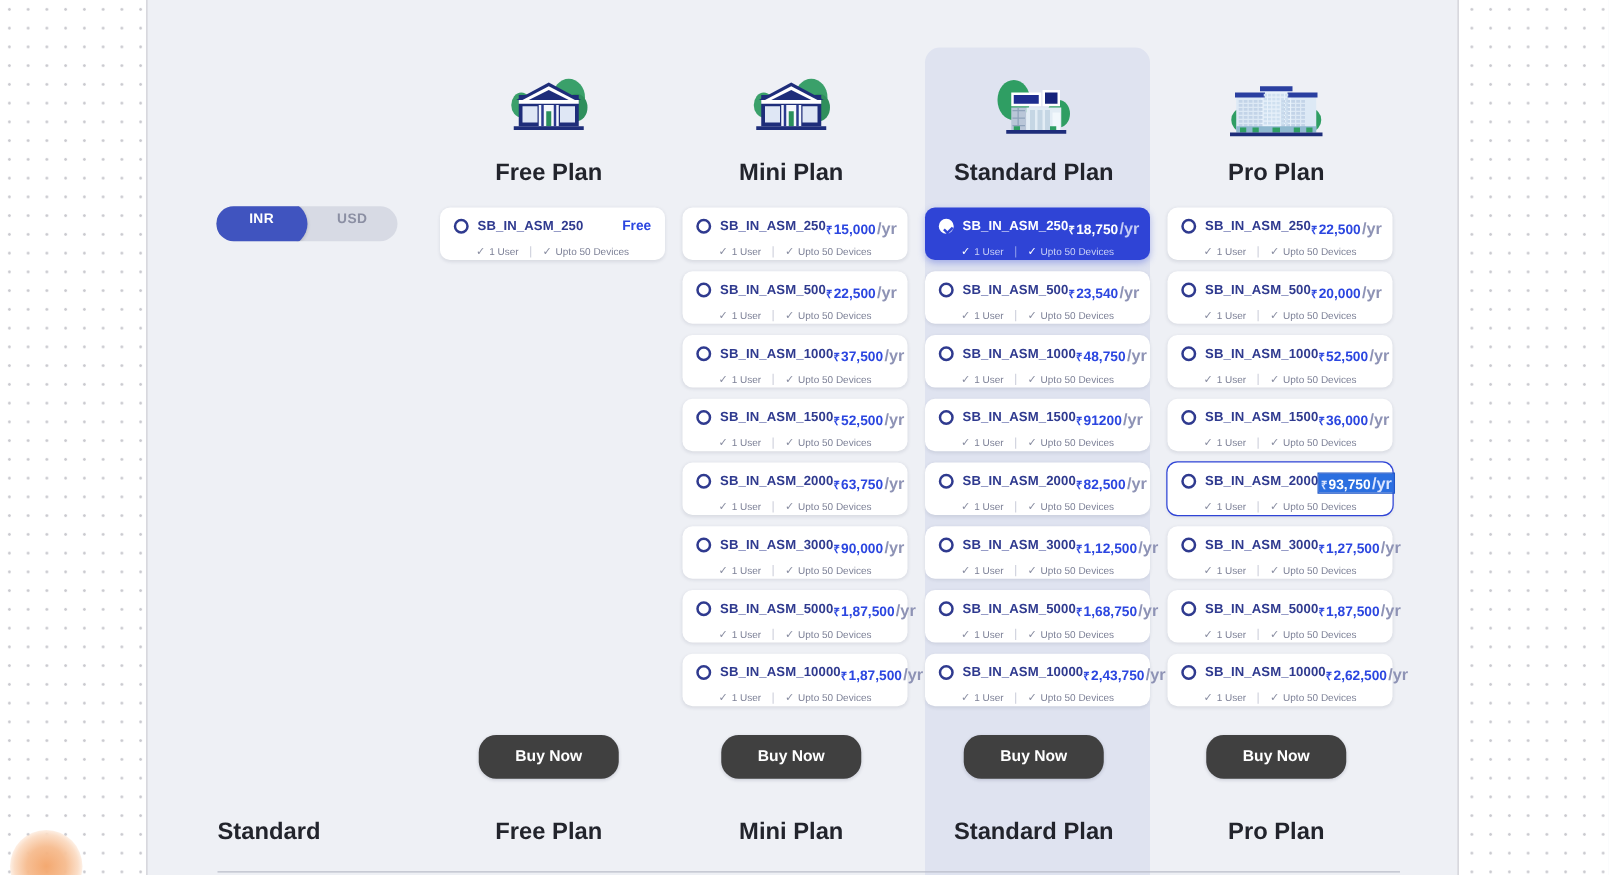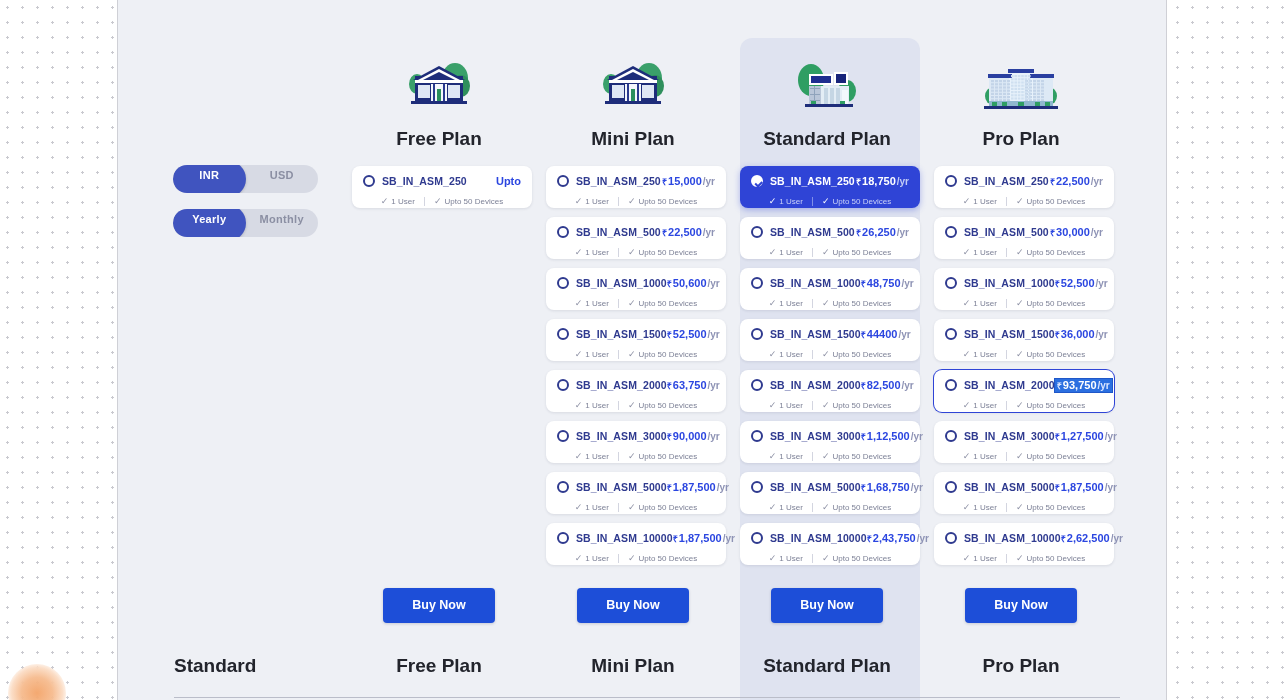--- a/index.html
+++ b/index.html
@@ -99,21 +99,21 @@
     letter-spacing: .1px; white-space: nowrap;
   }
   .sku-card.selected .sku-name { color: #ffffff; }
 
   .sku-price {
     margin-left: auto; font-size: 11px; font-weight: 700; color: #2b46e0;
     white-space: nowrap; display: flex; align-items: baseline;
   }
   .sku-card.selected .sku-price { color: #ffffff; }
   .sku-price .cur { font-size: 9px; font-weight: 600; margin-right: 1px; }
-  .sku-price .per { font-size: 10px; font-weight: 600; color: #8e93b5; margin-left: 1px; }
+  .sku-price .per { font-size: 13px; font-weight: 600; color: #8e93b5; margin-left: 1px; }
   .sku-card.selected .sku-price .per { color: #c3cbf5; }
   .sku-price.free-label { color: #2b46e0; font-size: 11px; font-weight: 700; }
   .sku-price.text-selected {
     background: #2b6fe0; color: #ffffff;
     outline: 1px solid #1f57c8; padding: 0 2px;
   }
   .sku-price.text-selected .cur,
   .sku-price.text-selected .per { color: #dbe6ff; }
 
   .sku-feats {
@@ -123,22 +123,22 @@
   .sku-card.selected .sku-feats { color: #c9d0f7; }
   .feat { display: flex; align-items: center; white-space: nowrap; }
   .feat .tick { margin-right: 3px; font-size: 9px; color: #8b8fa3; }
   .sku-card.selected .feat .tick { color: #ffffff; }
   .feat-div { width: 1px; height: 9px; background: #d3d5e0; margin: 0 9px; }
   .sku-card.selected .feat-div { background: #7f8ee8; }
 
   
   .buy-wrap { position: absolute; top: 588px; left: 0; width: 194px; text-align: center; }
   .buy-btn {
-    display: inline-block; background: #1d4ed8; color: #fff;
-    font-size: 12.5px; font-weight: 700; border: none; border-radius: 4px;
+    display: inline-block; background: #404040; color: #fff;
+    font-size: 12.5px; font-weight: 700; border: none; border-radius: 14px;
     padding: 0 0; width: 112px; height: 35px; line-height: 35px;
     cursor: pointer; box-shadow: 0 1px 3px rgba(20,25,60,.18);
   }
 
   
   .compare-head { position: absolute; left: 0; top: 655px; width: 1050px; }
   .compare-cell {
     position: absolute; top: 0; font-size: 19px; font-weight: 700; color: #22242c;
     text-align: center; width: 194px;
   }
@@ -163,24 +163,20 @@
 <body>
 
 <div class="page-wrap">
 
   <div class="content-panel">
 
     <div class="toggles">
       <div class="toggle-group">
         <div class="toggle-opt active">INR</div>
         <div class="toggle-opt">USD</div>
-      </div>
-      <div class="toggle-group">
-        <div class="toggle-opt active">Yearly</div>
-        <div class="toggle-opt">Monthly</div>
       </div>
     </div>
 
     <div class="columns" id="columns">
         <div class="col col-0">
           <div class="plan-illus">
             <svg width="72" height="60" viewBox="0 0 72 60">
     <ellipse cx="52" cy="20" rx="13" ry="15" fill="#3aa06a"></ellipse>
     <ellipse cx="58" cy="28" rx="9" ry="11" fill="#2f8f5c"></ellipse>
     <ellipse cx="14" cy="26" rx="8" ry="10" fill="#3aa06a"></ellipse>
@@ -198,21 +194,21 @@
     <rect x="8" y="43" width="56" height="3" fill="#1e2d7a"></rect>
   </svg>
           </div>
           <div class="plan-title">Free Plan</div>
           <div class="sku-list">
             <div class="sku-card">
         <div class="sku-top">
           <span class="radio"></span>
           <span class="sku-name">SB_IN_ASM_250</span>
           <span class="sku-price free-label">
-                  <span>Upto</span>
+                  <span>Free</span>
                 </span>
         </div>
         <div class="sku-feats">
           <span class="feat">
             <span class="tick">✓</span>
             <span>1 User</span>
           </span>
           <span class="feat-div"></span>
           <span class="feat">
             <span class="tick">✓</span>
@@ -290,21 +286,21 @@
             <span>Upto 50 Devices</span>
           </span>
         </div>
       </div>
             <div class="sku-card">
         <div class="sku-top">
           <span class="radio"></span>
           <span class="sku-name">SB_IN_ASM_1000</span>
           <span class="sku-price">
                   <span class="cur">₹</span>
-                  <span>50,600</span>
+                  <span>37,500</span>
                   <span class="per">/yr</span>
                 </span>
         </div>
         <div class="sku-feats">
           <span class="feat">
             <span class="tick">✓</span>
             <span>1 User</span>
           </span>
           <span class="feat-div"></span>
           <span class="feat">
@@ -476,21 +472,21 @@
             <span>Upto 50 Devices</span>
           </span>
         </div>
       </div>
             <div class="sku-card">
         <div class="sku-top">
           <span class="radio"></span>
           <span class="sku-name">SB_IN_ASM_500</span>
           <span class="sku-price">
                   <span class="cur">₹</span>
-                  <span>26,250</span>
+                  <span>23,540</span>
                   <span class="per">/yr</span>
                 </span>
         </div>
         <div class="sku-feats">
           <span class="feat">
             <span class="tick">✓</span>
             <span>1 User</span>
           </span>
           <span class="feat-div"></span>
           <span class="feat">
@@ -520,21 +516,21 @@
             <span>Upto 50 Devices</span>
           </span>
         </div>
       </div>
             <div class="sku-card">
         <div class="sku-top">
           <span class="radio"></span>
           <span class="sku-name">SB_IN_ASM_1500</span>
           <span class="sku-price">
                   <span class="cur">₹</span>
-                  <span>44400</span>
+                  <span>91200</span>
                   <span class="per">/yr</span>
                 </span>
         </div>
         <div class="sku-feats">
           <span class="feat">
             <span class="tick">✓</span>
             <span>1 User</span>
           </span>
           <span class="feat-div"></span>
           <span class="feat">
@@ -797,21 +793,21 @@
             <span>Upto 50 Devices</span>
           </span>
         </div>
       </div>
             <div class="sku-card">
         <div class="sku-top">
           <span class="radio"></span>
           <span class="sku-name">SB_IN_ASM_500</span>
           <span class="sku-price">
                   <span class="cur">₹</span>
-                  <span>30,000</span>
+                  <span>20,000</span>
                   <span class="per">/yr</span>
                 </span>
         </div>
         <div class="sku-feats">
           <span class="feat">
             <span class="tick">✓</span>
             <span>1 User</span>
           </span>
           <span class="feat-div"></span>
           <span class="feat">

